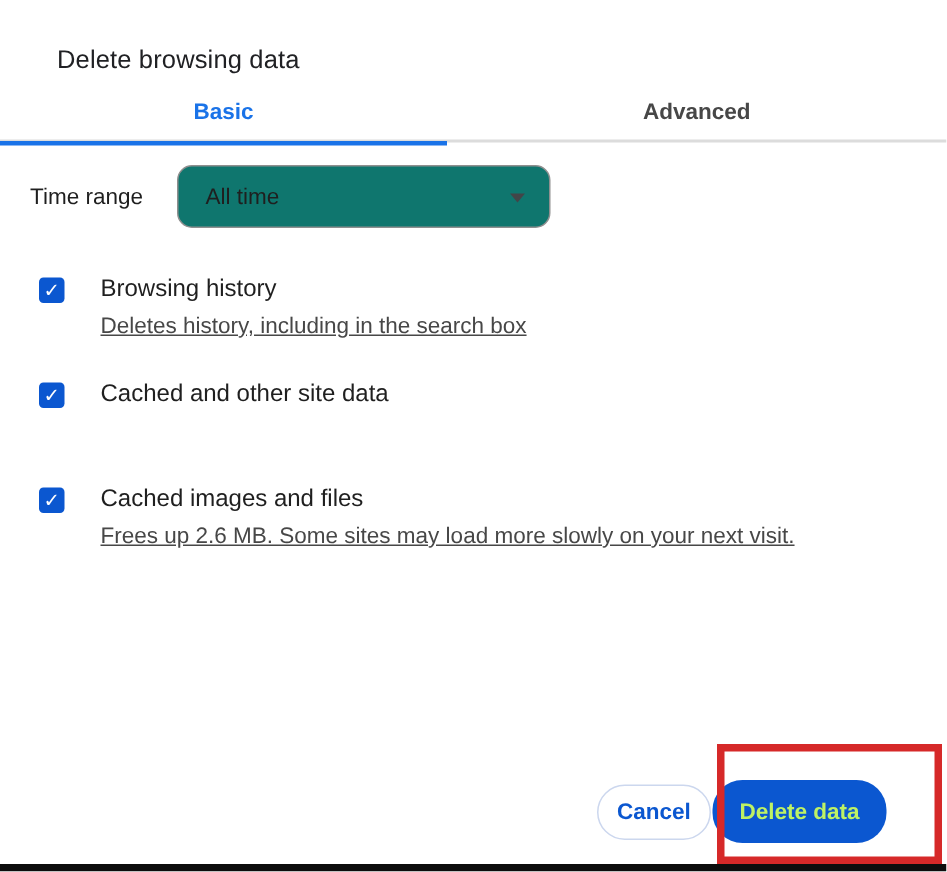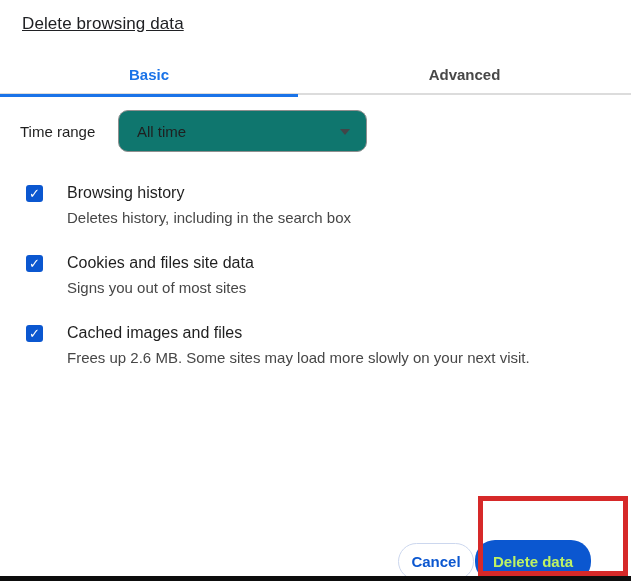--- a/index.html
+++ b/index.html
@@ -7,23 +7,22 @@
     margin: 0; padding: 0;
     width: 631px; height: 581px;
     background: #ffffff;
     font-family: "Liberation Sans", "DejaVu Sans", sans-serif;
     overflow: hidden;
   }
   .dialog { position: relative; width: 631px; height: 581px; background: #fff; }
 
   .dialog-title {
     position: absolute; top: 14px; left: 22px;
-    font-size: 17px; font-weight: 400; color: #202124; margin: 0;
+    font-size: 17px; font-weight: 400; color: #202124; margin: 16px;
     letter-spacing: 0.1px;
-    text-decoration: underline;
   }
 
   
   .tab-bar {
     position: absolute; top: 53px; left: 0; width: 631px; height: 42px;
     display: flex;
     border-bottom: 2px solid #dcdcdc;
   }
   .tab {
     display: flex; align-items: center; justify-content: center;
@@ -62,27 +61,27 @@
   .option-row.r2 { top: 320px; }
   .checkbox {
     flex: 0 0 auto;
     width: 17px; height: 17px; margin-top: 5px;
     background: #0b57d0; border-radius: 3px;
     display: flex; align-items: center; justify-content: center;
     cursor: pointer;
   }
   .checkmark { color: #fff; font-size: 13px; font-weight: 700; line-height: 1; }
   .option-title { font-size: 16px; color: #1f1f1f; line-height: 25px; }
-  .option-subtitle { font-size: 15px; color: #474747; line-height: 25px; }
+  .option-subtitle { font-size: 15px; color: #474747; line-height: 25px; text-decoration: underline; }
 
   
   .btn {
     position: absolute; border-radius: 20px;
     font-family: "Liberation Sans", sans-serif;
-    font-size: 15px; font-weight: 700; cursor: pointer; margin-top: 20px;
+    font-size: 15px; font-weight: 700; cursor: pointer;
   }
   .btn-cancel {
     left: 398px; top: 523px; width: 76px; height: 37px;
     background: #ffffff; color: #0b57d0; border: 1px solid #ccd7ee;
   }
   .btn-delete {
     left: 475px; top: 520px; width: 116px; height: 42px;
     background: #0b57d0; color: #bef264; border: none;
   }
 
@@ -132,22 +131,21 @@
       <div class="option-title">Browsing history</div>
       <div class="option-subtitle">Deletes history, including in the search box</div>
     </div>
   </div>
 
   <div class="option-row r1">
     <span class="checkbox">
       <span class="checkmark">✓</span>
     </span>
     <div class="option-text">
-      <div class="option-title">Cookies and files site data</div>
-      <div class="option-subtitle">Signs you out of most sites</div>
+      <div class="option-title">Cached and other site data</div>
     </div>
   </div>
 
   <div class="option-row r2">
     <span class="checkbox">
       <span class="checkmark">✓</span>
     </span>
     <div class="option-text">
       <div class="option-title">Cached images and files</div>
       <div class="option-subtitle">Frees up 2.6 MB. Some sites may load more slowly on your next visit.</div>

